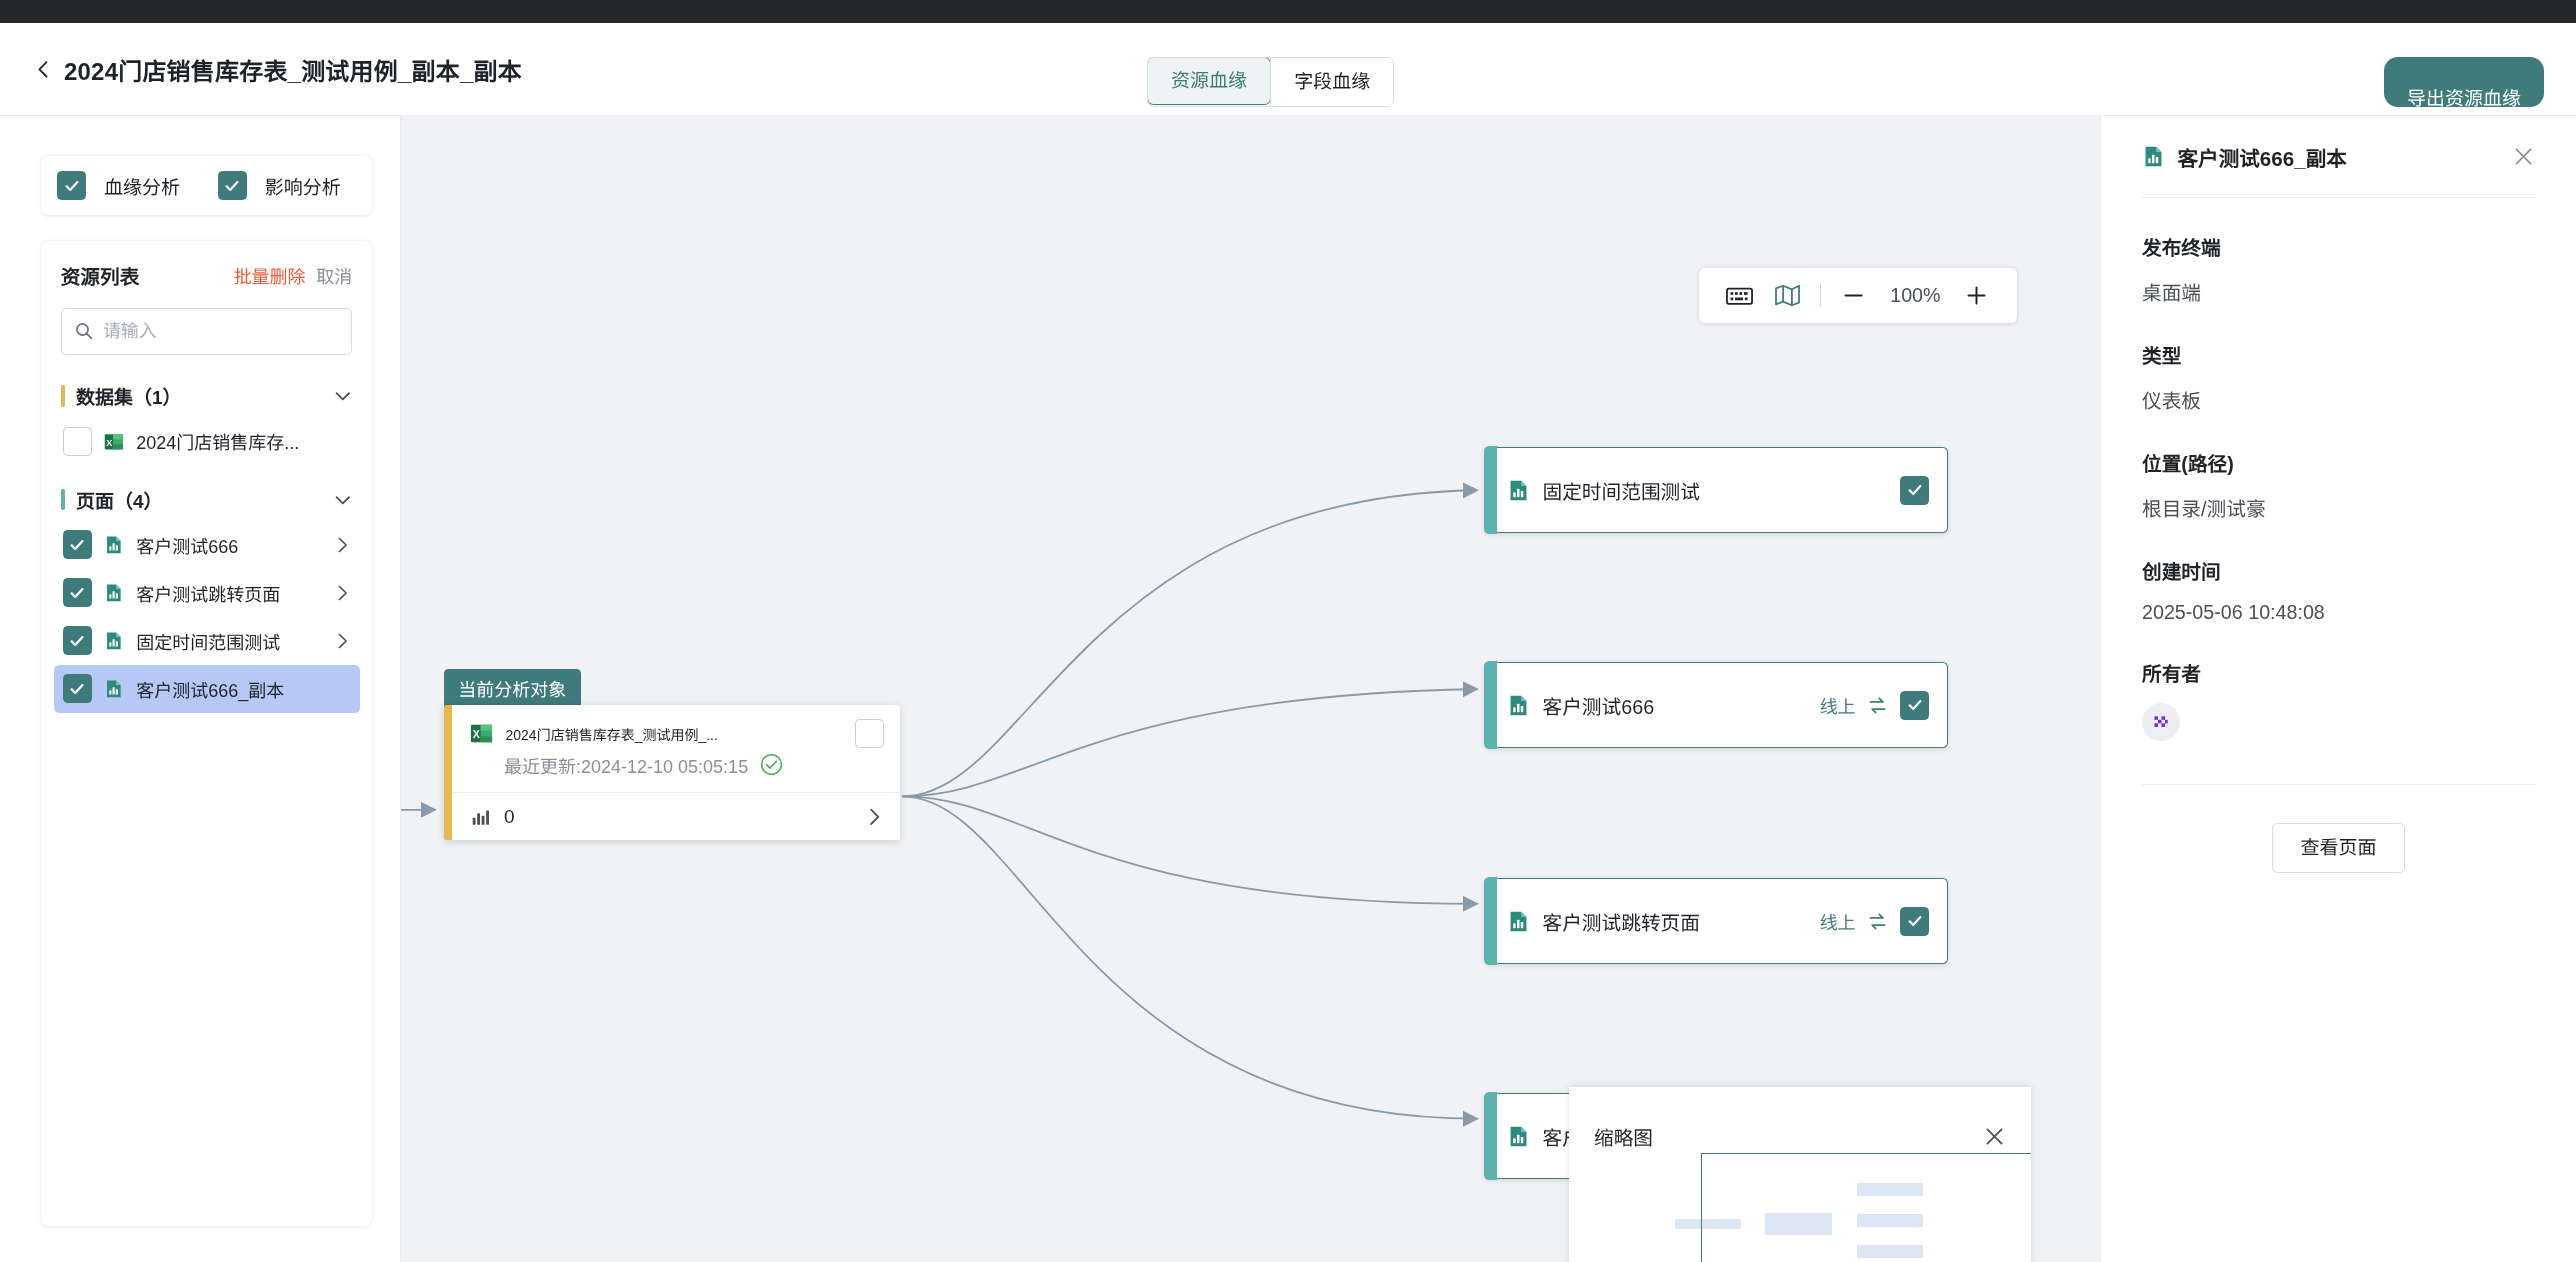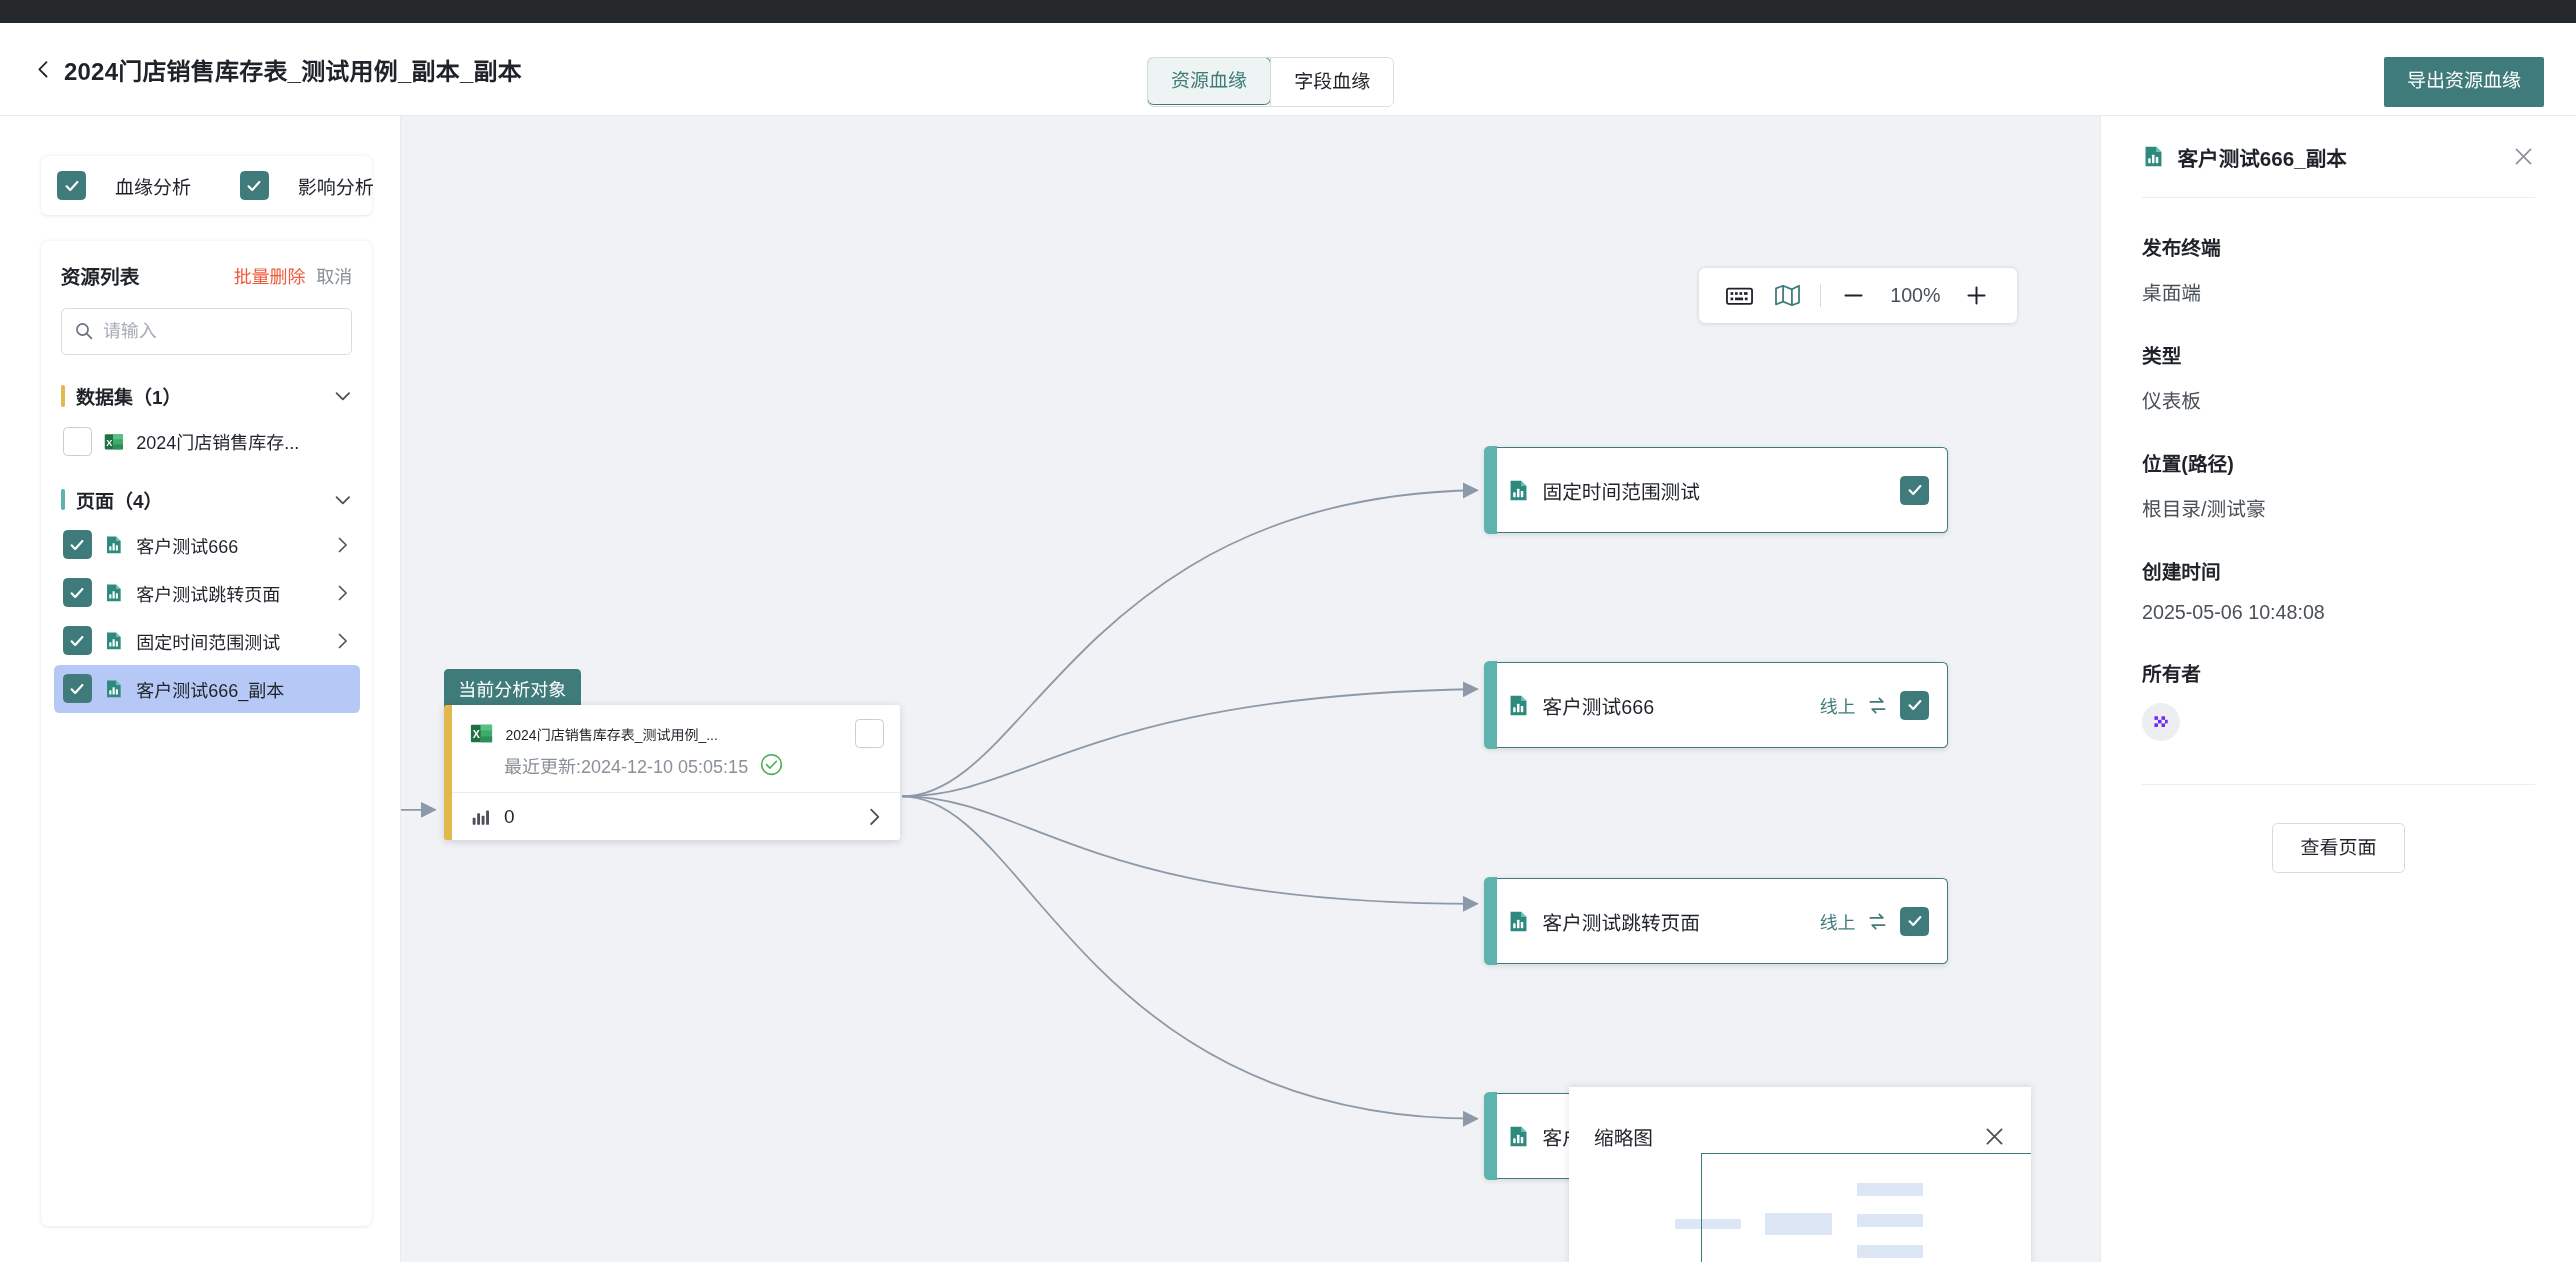--- a/index.html
+++ b/index.html
@@ -47,43 +47,43 @@
     cursor: pointer; white-space: nowrap;
   }
   .tab + .tab { border-left: 0.9px solid #d7dbe0; }
   .tab.active {
     background: #edf4f3; color: #3e7b77; border: 1.3px solid #3e7b77;
     border-radius: 6.3px; height: 48px; line-height: 46px; margin: -0.9px;
   }
 
   .export-btn {
     position: absolute; right: 32px; top: 34px;
-    height: 50px; padding: 0 23px; line-height: 50px;
+    height: 50px; padding: 17px 23px; line-height: 50px;
     background: #3e7b7a; color: #fff; font-size: 19px;
-    border: none; border-radius: 2px; cursor: pointer; white-space: nowrap;
-    font-family: Liberation Mono, monospace;
+    border: none; border-radius: 14px; cursor: pointer; white-space: nowrap;
+    font-family: Liberation Sans, sans-serif;
   }
 
   
   .body-area {
     position: absolute; left: 0; top: 116px; width: 2576px; height: 1146px;
     background: #f0f2f5;
   }
 
   
   .sidebar {
     position: absolute; left: 0; top: 0; width: 401px; height: 1146px;
     background: #ffffff; border-right: 0.9px solid #e8eaec;
     z-index: 20;
   }
   .analysis-card {
     position: absolute; left: 41px; top: 40px; width: 331px; height: 59px;
     background: #fff; border-radius: 7.2px;
     box-shadow: 0 0.9px 3.6px rgba(0,0,0,.10);
-    display: flex; align-items: center; gap: 29px; padding: 0 16px;
+    display: flex; align-items: center; gap: 18px; padding: 0 16px;
   }
   .chk {
     width: 29px; height: 29px; border-radius: 4.5px; flex: 0 0 auto;
     display: flex; align-items: center; justify-content: center;
     cursor: pointer;
   }
   .chk.on { background: #3e7b7a; border: 0.9px solid #3e7b7a; }
   .chk.off { background: #fff; border: 1.3px solid #c9cdd4; }
   .chk.on svg { display: block; }
   .chk-label { font-size: 19px; color: #1f2329; white-space: nowrap; }

